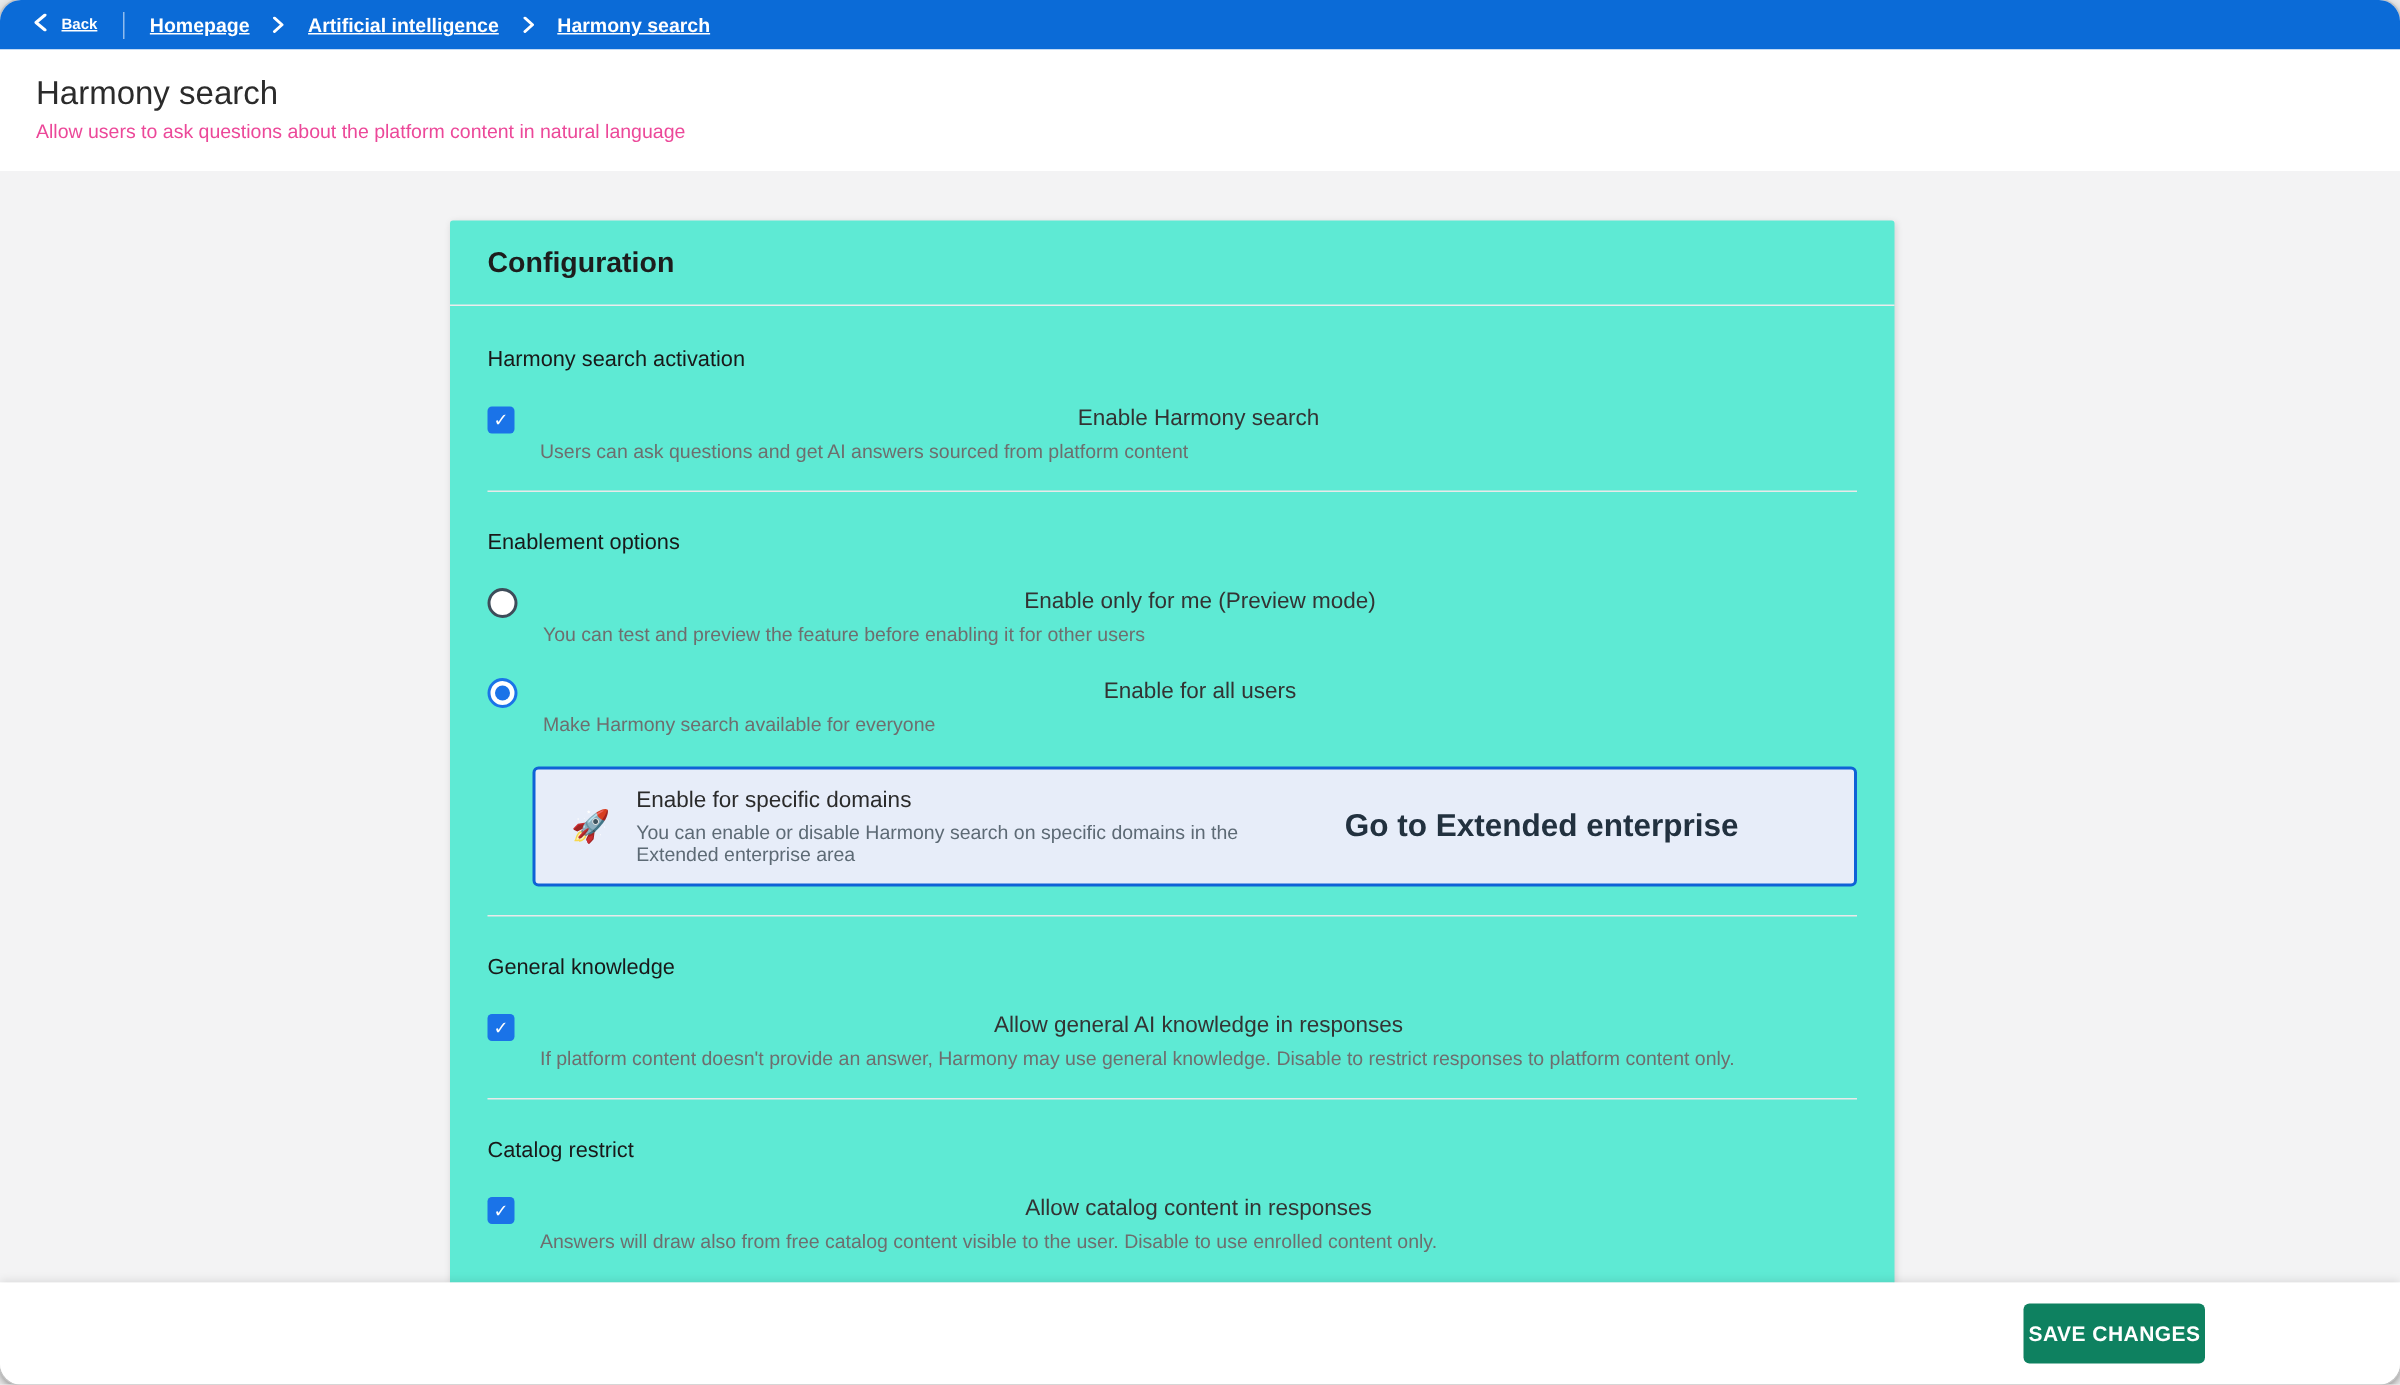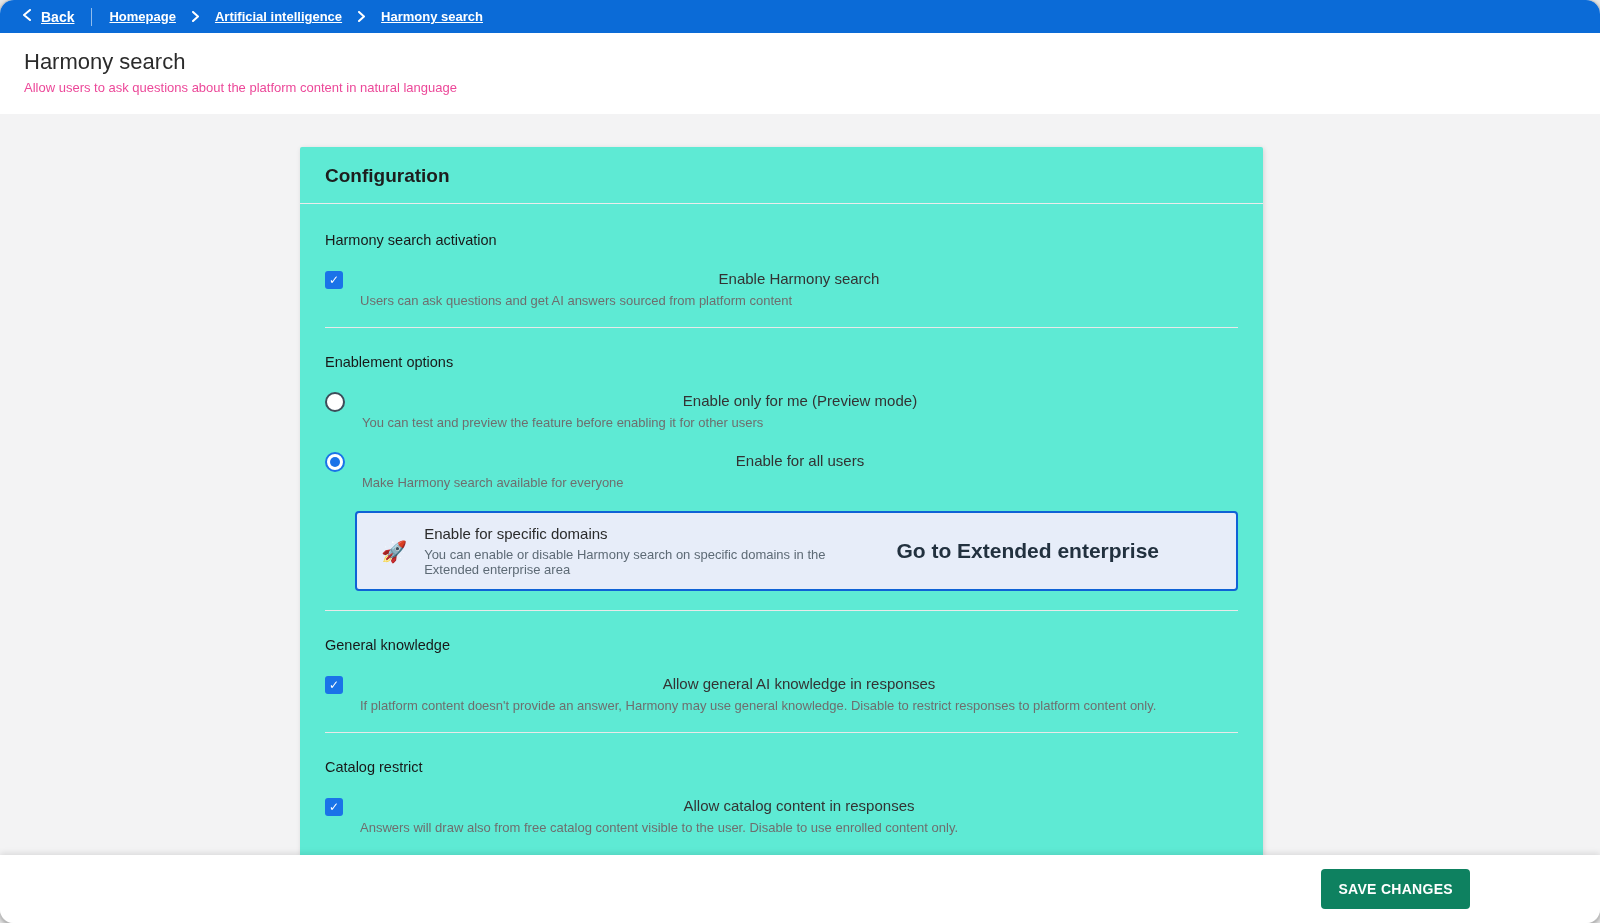--- a/index.html
+++ b/index.html
@@ -5,21 +5,21 @@
   * { margin:0; padding:0; box-sizing:border-box; }
   html,body { background:#e9e9e9; font-family:"Liberation Sans","DejaVu Sans",sans-serif; }
   .frame {
     width:1600px; height:923px; margin:0 auto; background:#fff;
     border-radius:14px; overflow:hidden; display:flex; flex-direction:column;
     box-shadow:0 0 0 1px #c4c4c4, 0 2px 6px rgba(0,0,0,.45);
   }
   
   .topbar { height:33px; flex:0 0 33px; background:#0b6bd7; display:flex; align-items:center; padding:0 16px 0 22px; }
   .back-btn { display:flex; align-items:center; gap:8px; background:none; border:none; color:#fff; cursor:pointer; font-family:inherit; }
-  .back-label { font-size:14px; font-weight:700; text-decoration:underline; color:#fff; }
+  .back-label { font-size:10px; font-weight:700; text-decoration:underline; color:#fff; }
   .chev-svg { display:block; }
   .vdiv { width:1px; height:18px; background:rgba(255,255,255,.55); margin:0 17px; }
   .breadcrumb { display:flex; gap:15px; }
   .crumb { font-size:13px; font-weight:700; color:#fff; text-decoration:underline; cursor:pointer; }
   .crumb-sep { display:flex; align-items:center; }
   
   .page-header { background:#fff; padding:16px 24px 19px; }
   .page-title { font-size:22px; font-weight:500; color:#2b2b2b; }
   .page-subtitle { font-size:13px; color:#ec4899; margin-top:5px; }
   
@@ -51,21 +51,21 @@
     display:flex; align-items:center; gap:17px; padding:12px 22px 12px 24px; min-height:64px;
   }
   .rocket { font-size:21px; line-height:1; }
   .banner-title { font-size:15px; color:#2b2b2b; }
   .banner-desc { font-size:13px; color:#5d6a75; margin-top:5px; }
   .banner-action { margin-left:auto; font-size:21px; font-weight:700; color:#22313f; white-space:nowrap; padding:0 55px 0 20px; cursor:pointer; text-decoration:none;text-align:center; }
   
   .footer { flex:0 0 68px; background:#fff; box-shadow:0 -2px 6px rgba(0,0,0,.10); display:flex; align-items:center; justify-content:flex-end; padding-right:130px; position:relative; z-index:2; }
   .save-btn {
     background:#0e8160; border:none; border-radius:4px; color:#fff; font-family:inherit;
-    font-size:14px; font-weight:700; letter-spacing:.3px; padding:12px 17px; cursor:pointer;
+    font-size:14px; font-weight:700; letter-spacing:.3px; padding:12px 3px; cursor:pointer;
   }
 </style>
 </head>
 <body>
 
 <div class="frame">
 
   <header class="topbar">
     <button class="back-btn">
       <span class="chev-svg">

